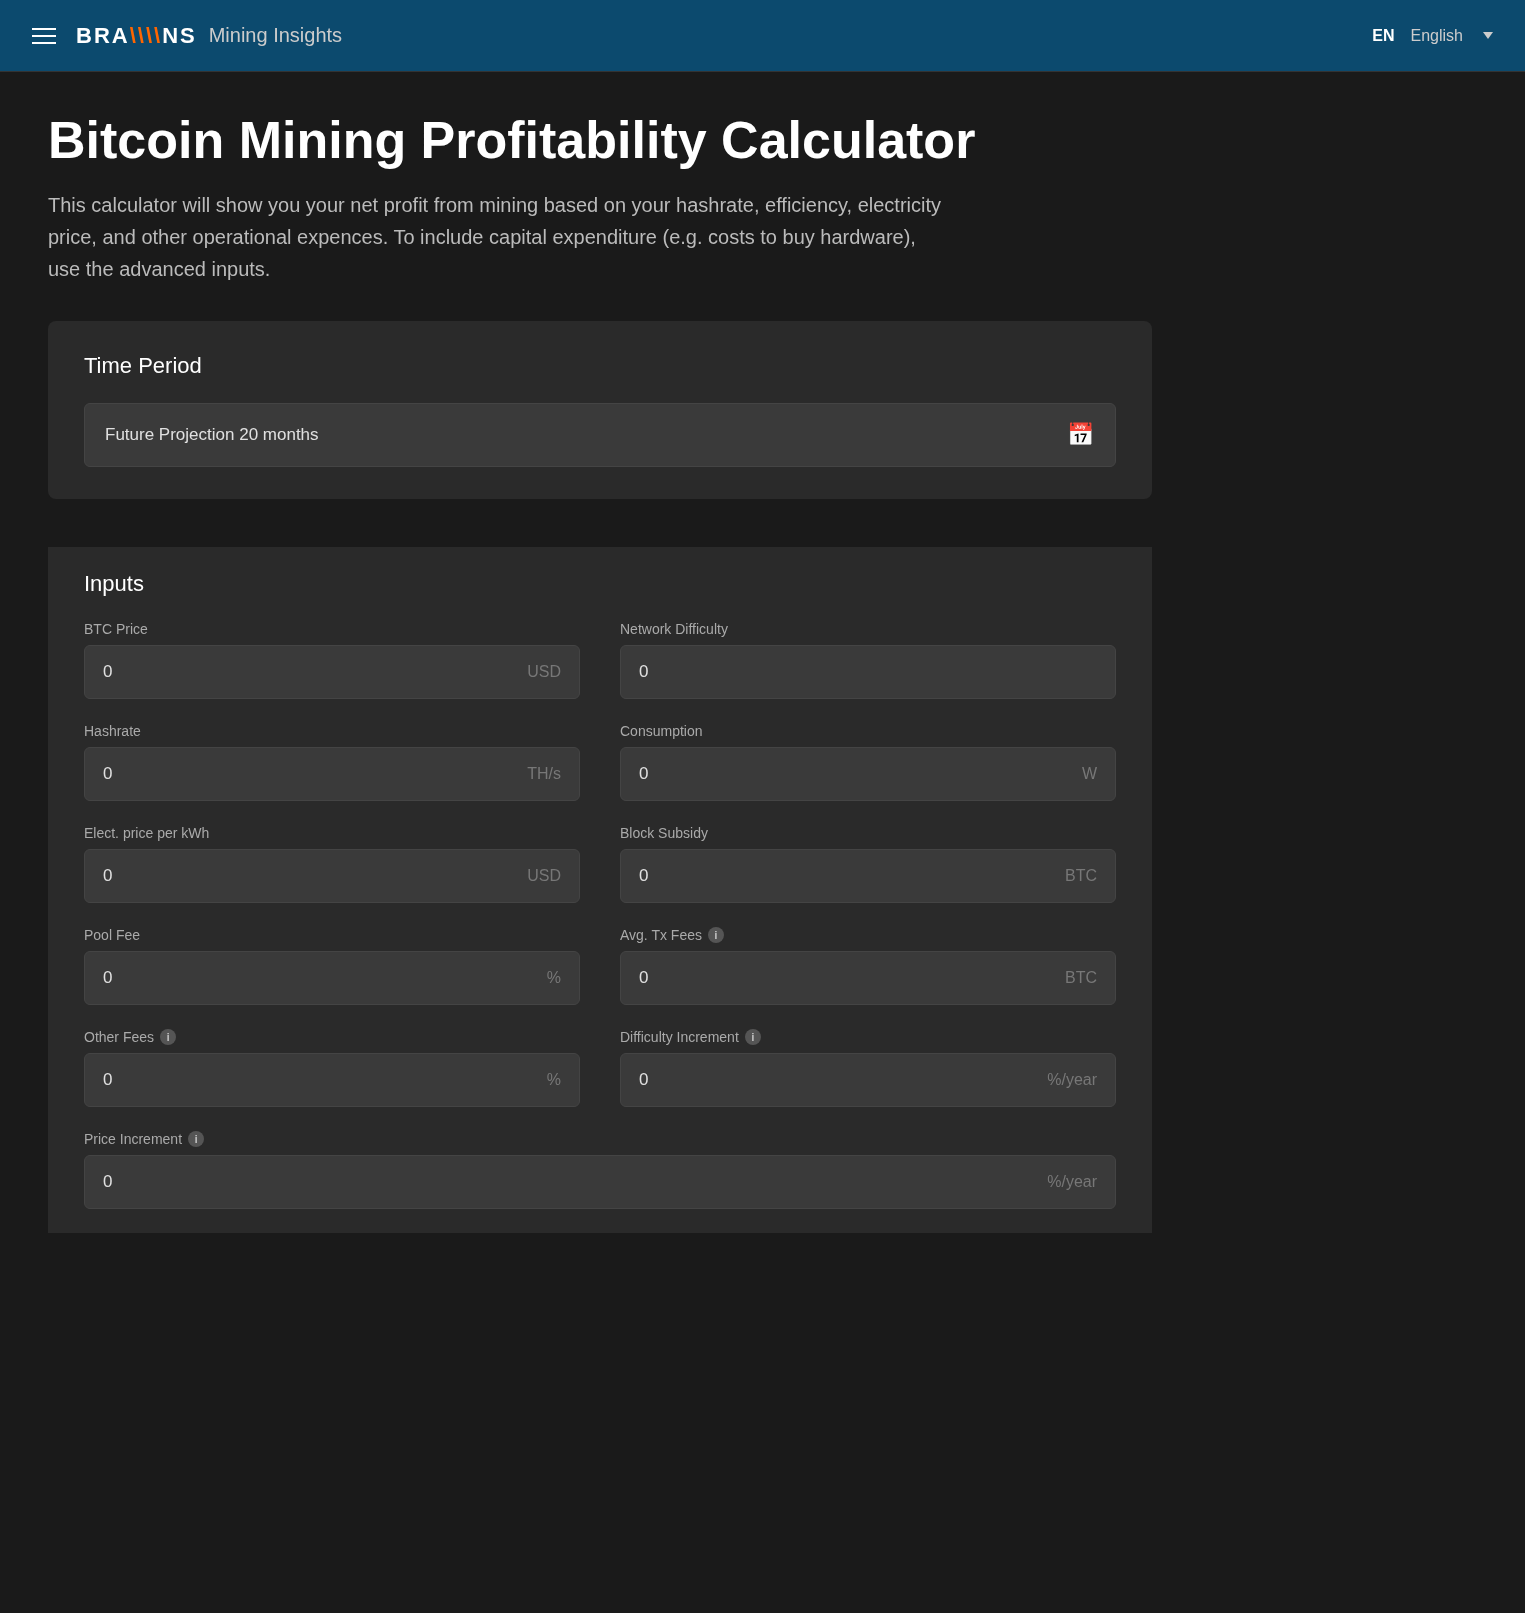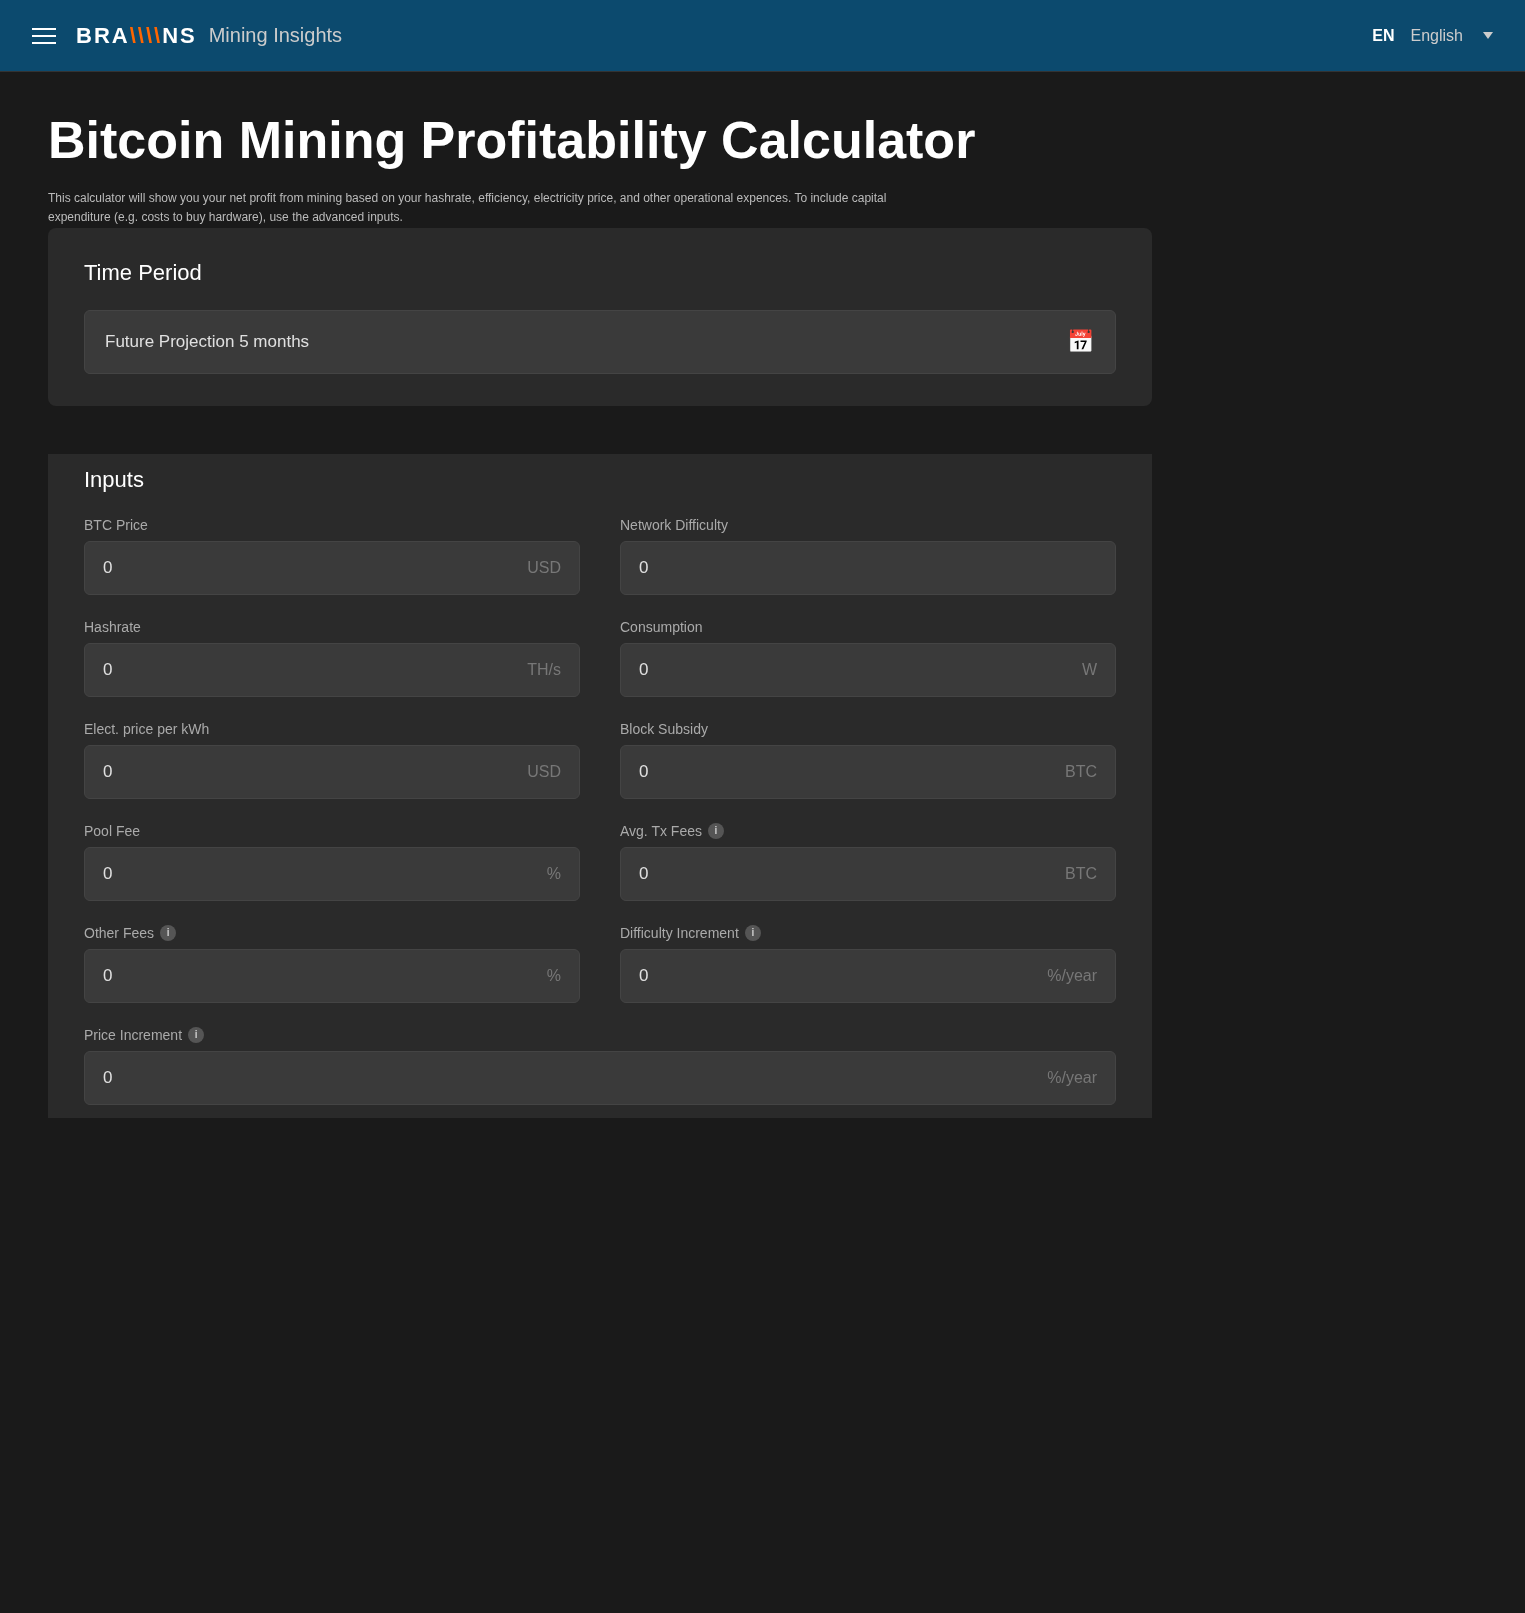--- a/index.html
+++ b/index.html
@@ -85,23 +85,24 @@
       max-width: 1200px;
     }
     .page-title {
       font-size: 52px;
       font-weight: 900;
       color: #fff;
       line-height: 1.1;
       margin-bottom: 20px;
     }
     .page-description {
-      font-size: 12px;
+      font-size: 20px;
       color: #bbb;
       line-height: 1.6;
+      margin-bottom: 36px;
       max-width: 900px;
     }
     .section-card {
       background-color: #2a2a2a;
       border-radius: 8px;
       padding: 32px 36px;
       margin-bottom: 20px;
     }
     .section-title {
       font-size: 22px;
@@ -124,21 +125,21 @@
       font-size: 17px;
       color: #e0e0e0;
     }
     .calendar-icon {
       font-size: 22px;
       color: #aaa;
     }
     .inputs-section {
       background-color: #2a2a2a;
       border-radius: 0;
-      padding: 13px 36px;
+      padding: 24px 36px;
       margin-top: 48px;
     }
     .inputs-grid {
       display: grid;
       grid-template-columns: 1fr 1fr;
       gap: 24px 40px;
     }
     .input-group {
       display: flex;
       flex-direction: column;
@@ -215,21 +216,21 @@
   </div>
 </header>
 
 <main>
   <h1 class="page-title">Bitcoin Mining Profitability Calculator</h1>
   <p class="page-description">This calculator will show you your net profit from mining based on your hashrate, efficiency, electricity price, and other operational expences. To include capital expenditure (e.g. costs to buy hardware), use the advanced inputs.</p>
 
   <div class="section-card">
     <h2 class="section-title">Time Period</h2>
     <div class="time-period-select">
-      <span class="time-period-label">Future Projection 5 months</span>
+      <span class="time-period-label">Future Projection 20 months</span>
       <span class="calendar-icon">📅</span>
     </div>
   </div>
 
   <div class="inputs-section">
     <h2 class="section-title">Inputs</h2>
     <div class="inputs-grid" id="inputs-grid">
     <div class="input-group">
           <label class="input-label">BTC Price</label>
           <div class="input-field">

